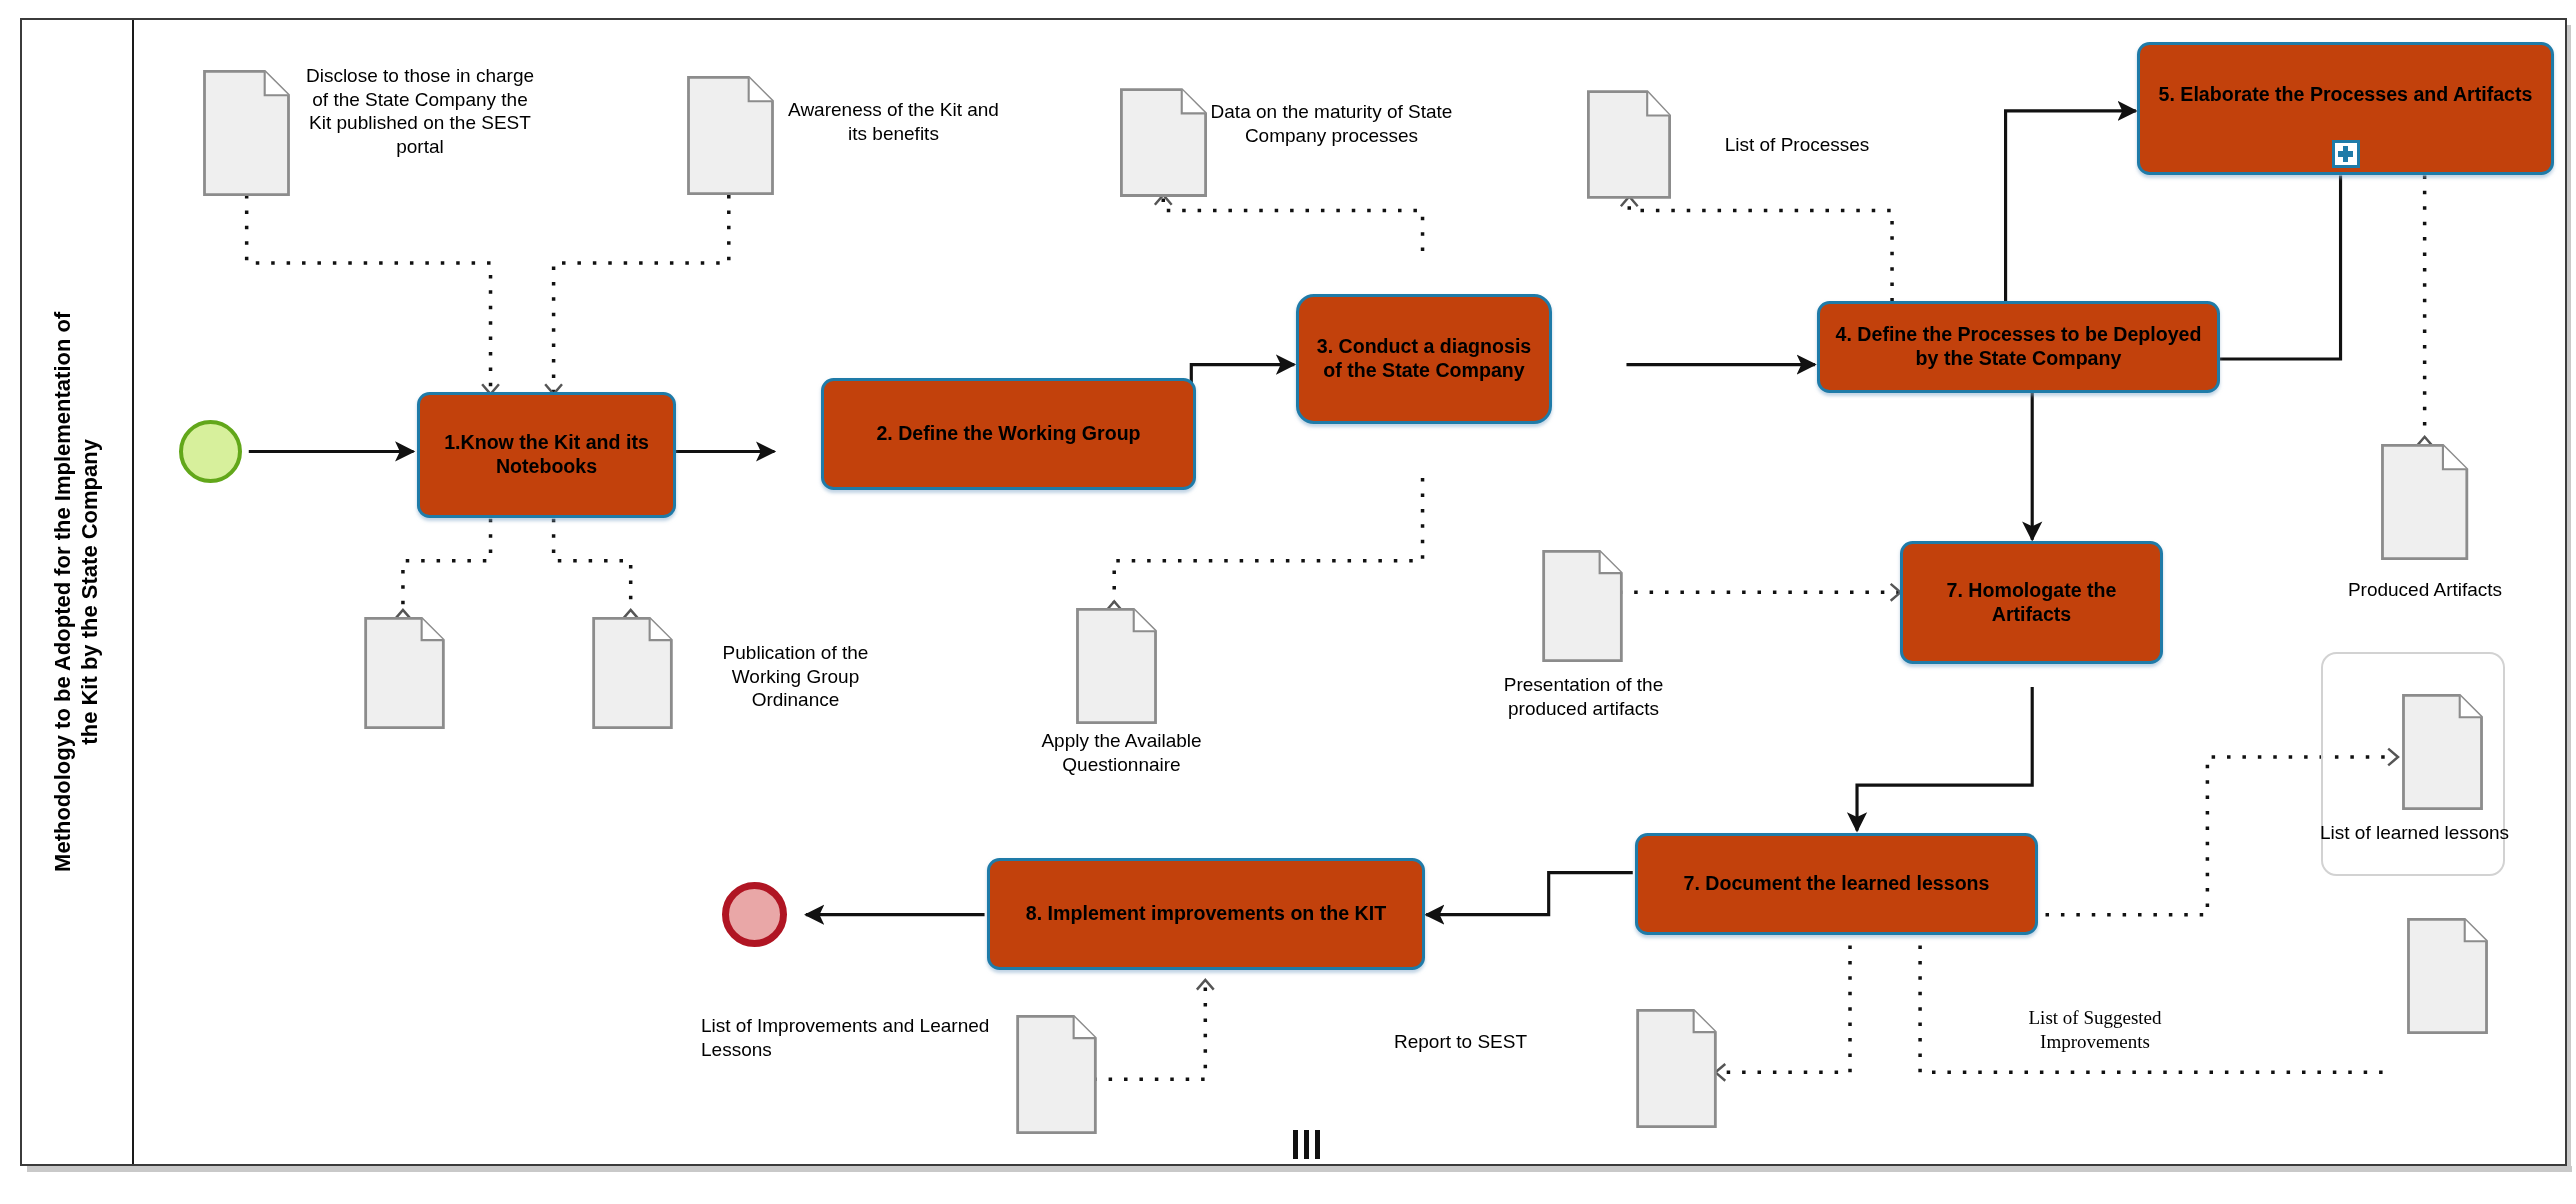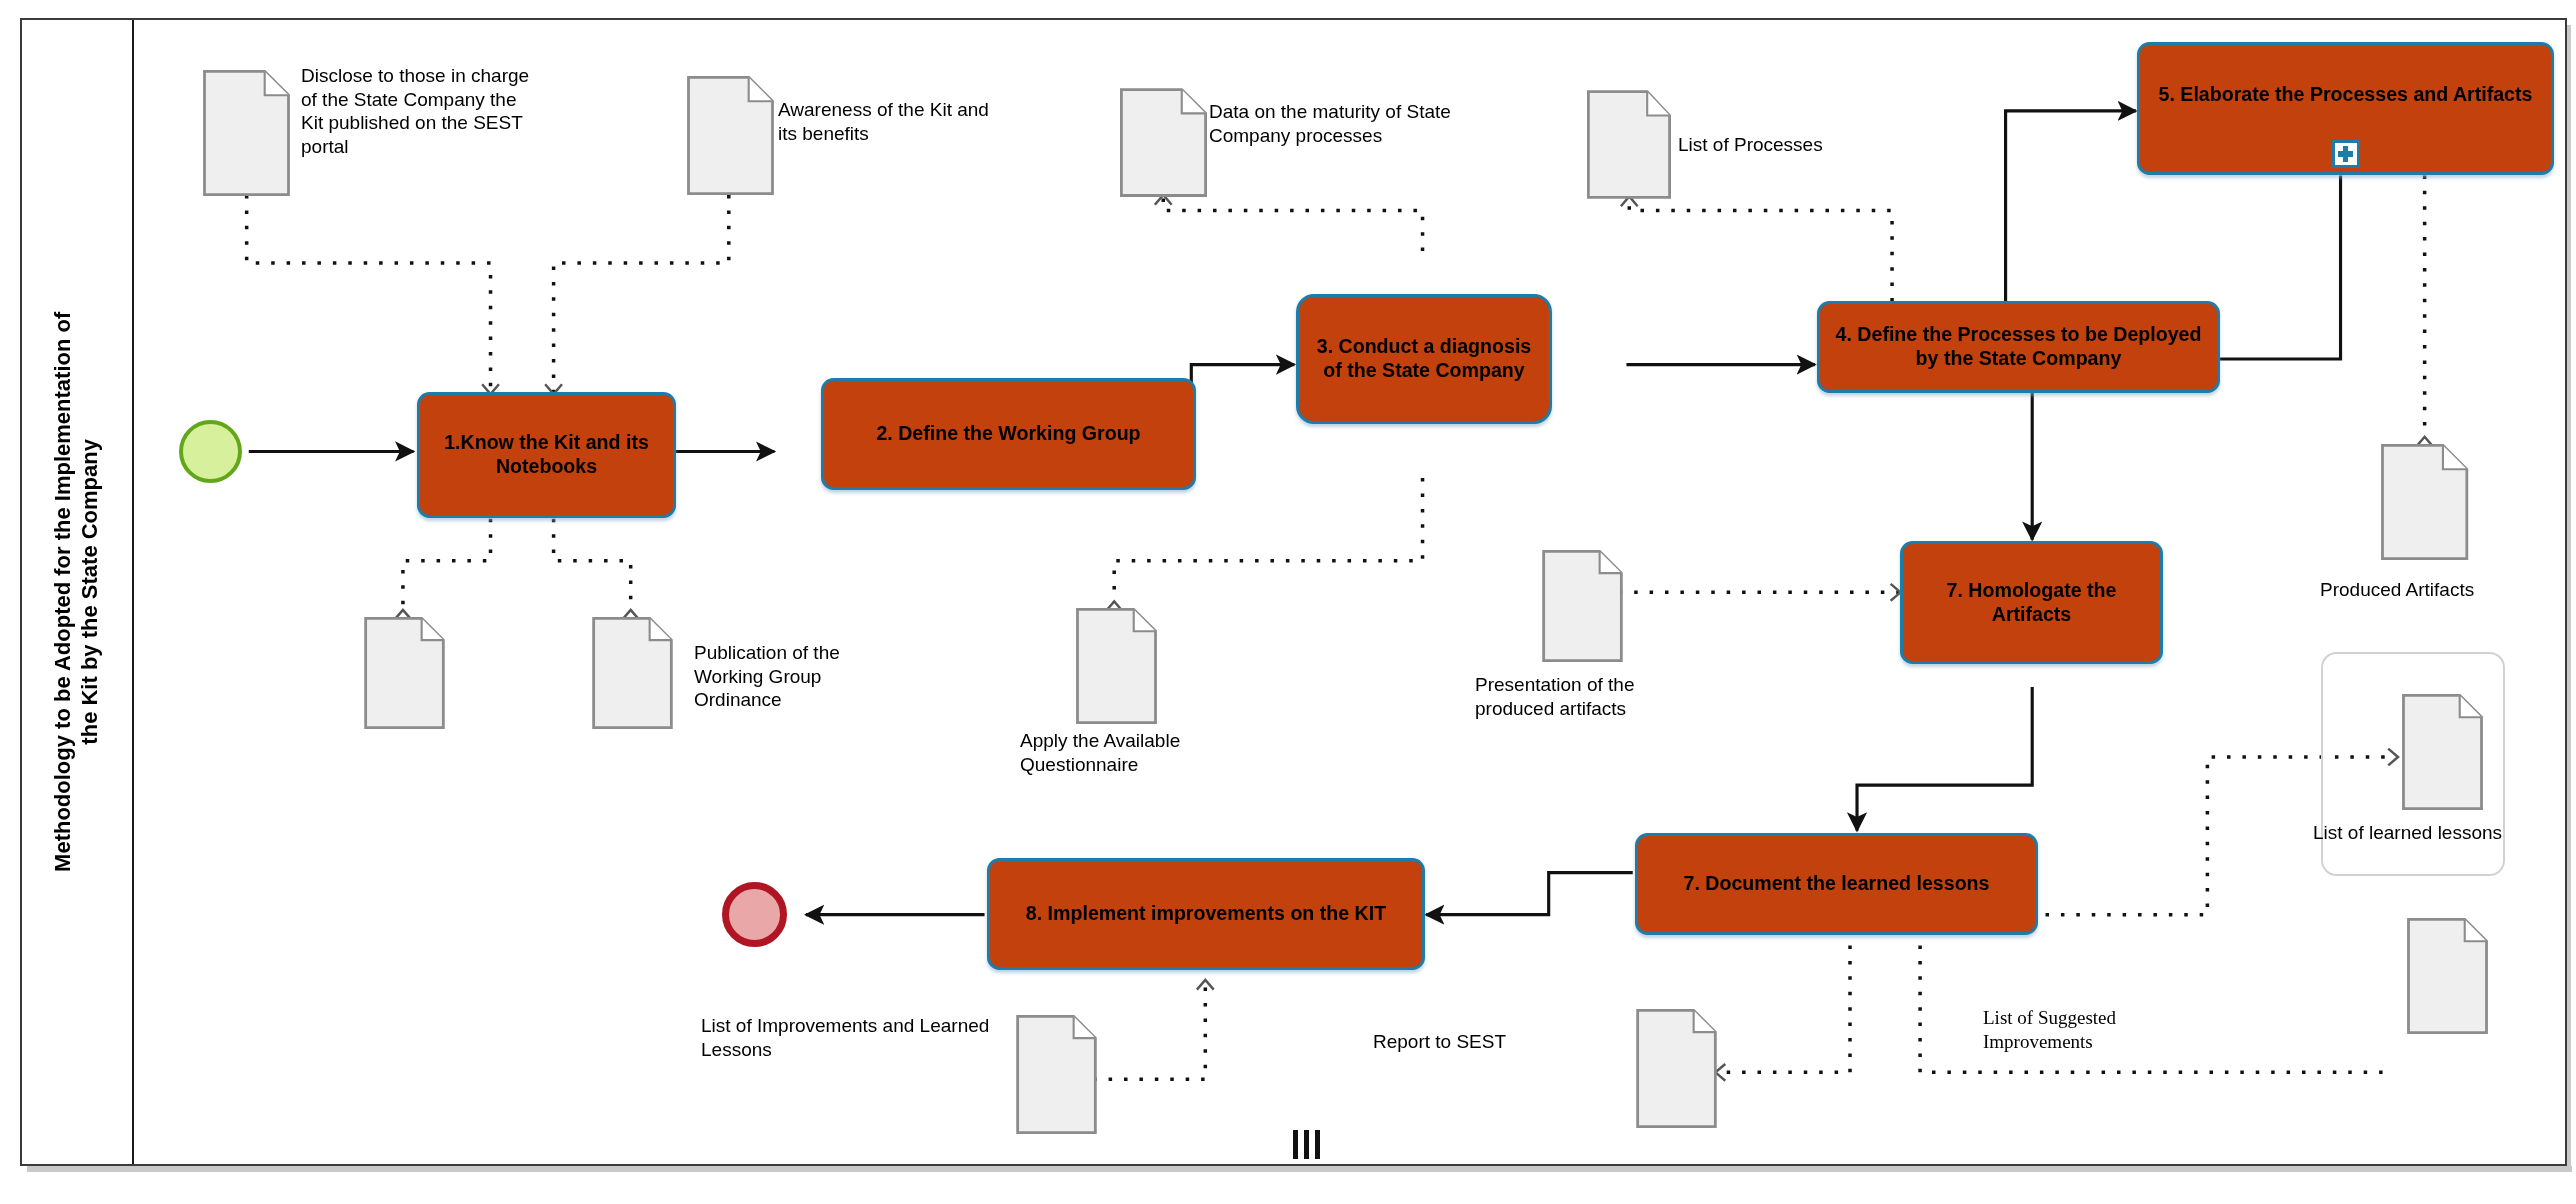--- a/index.html
+++ b/index.html
@@ -40,21 +40,21 @@
   
   .event{position:absolute;border-radius:50%;box-sizing:border-box;}
   .start-event{background:#d7f09c;border:4.9px solid #62a71a;}
   .end-event{background:#e9a7a7;border:7.7px solid #b01523;}
 
   
   .doc{position:absolute;}
   .doc svg{display:block;overflow:visible;}
 
   
-  .lbl{position:absolute;color:#000;font-size:19px;line-height:1.24;text-align:left;
+  .lbl{position:absolute;color:#000;font-size:19px;line-height:1.24;text-align:center;
        font-family:"Liberation Sans", sans-serif;}
   .lbl.left{text-align:left;}
 
   
   .group-box{position:absolute;box-sizing:border-box;border:2.1px solid #d2d2d2;border-radius:15.4px;background:transparent;}
 
   
   .mi-marker{position:absolute;display:flex;gap:6.3px;}
   .mi-marker i{display:block;width:4.9px;height:29px;background:#111;}
 

